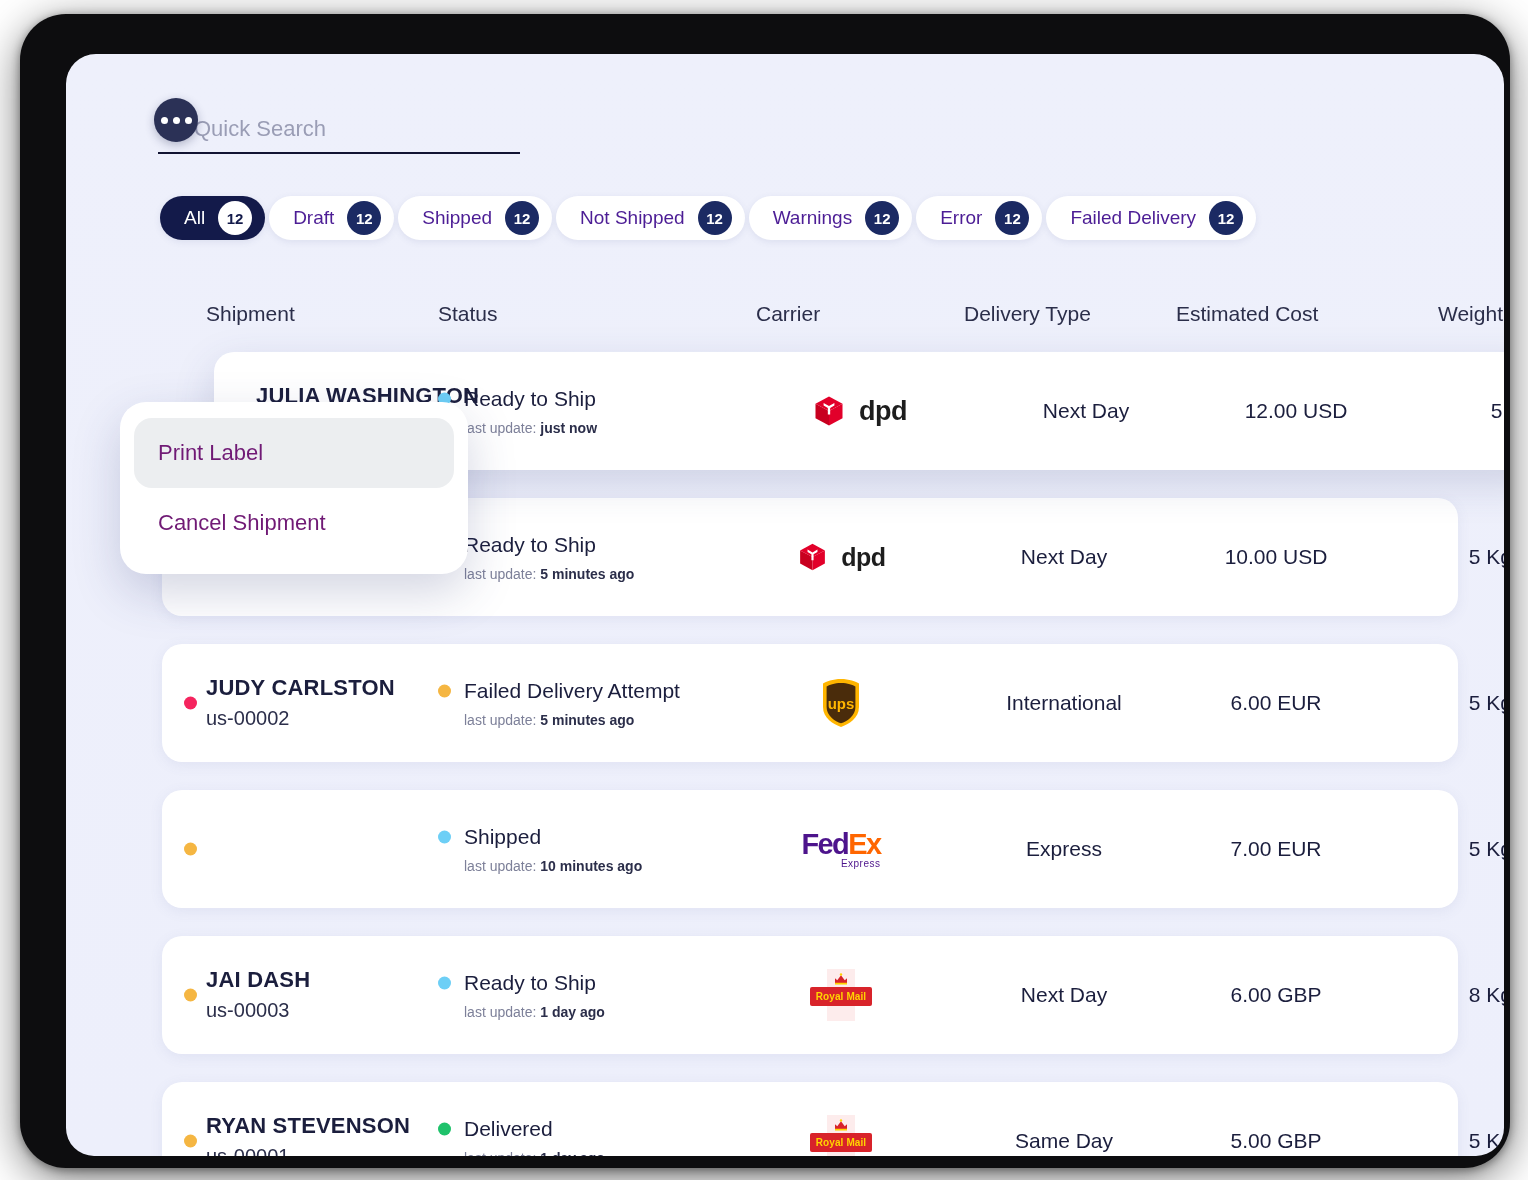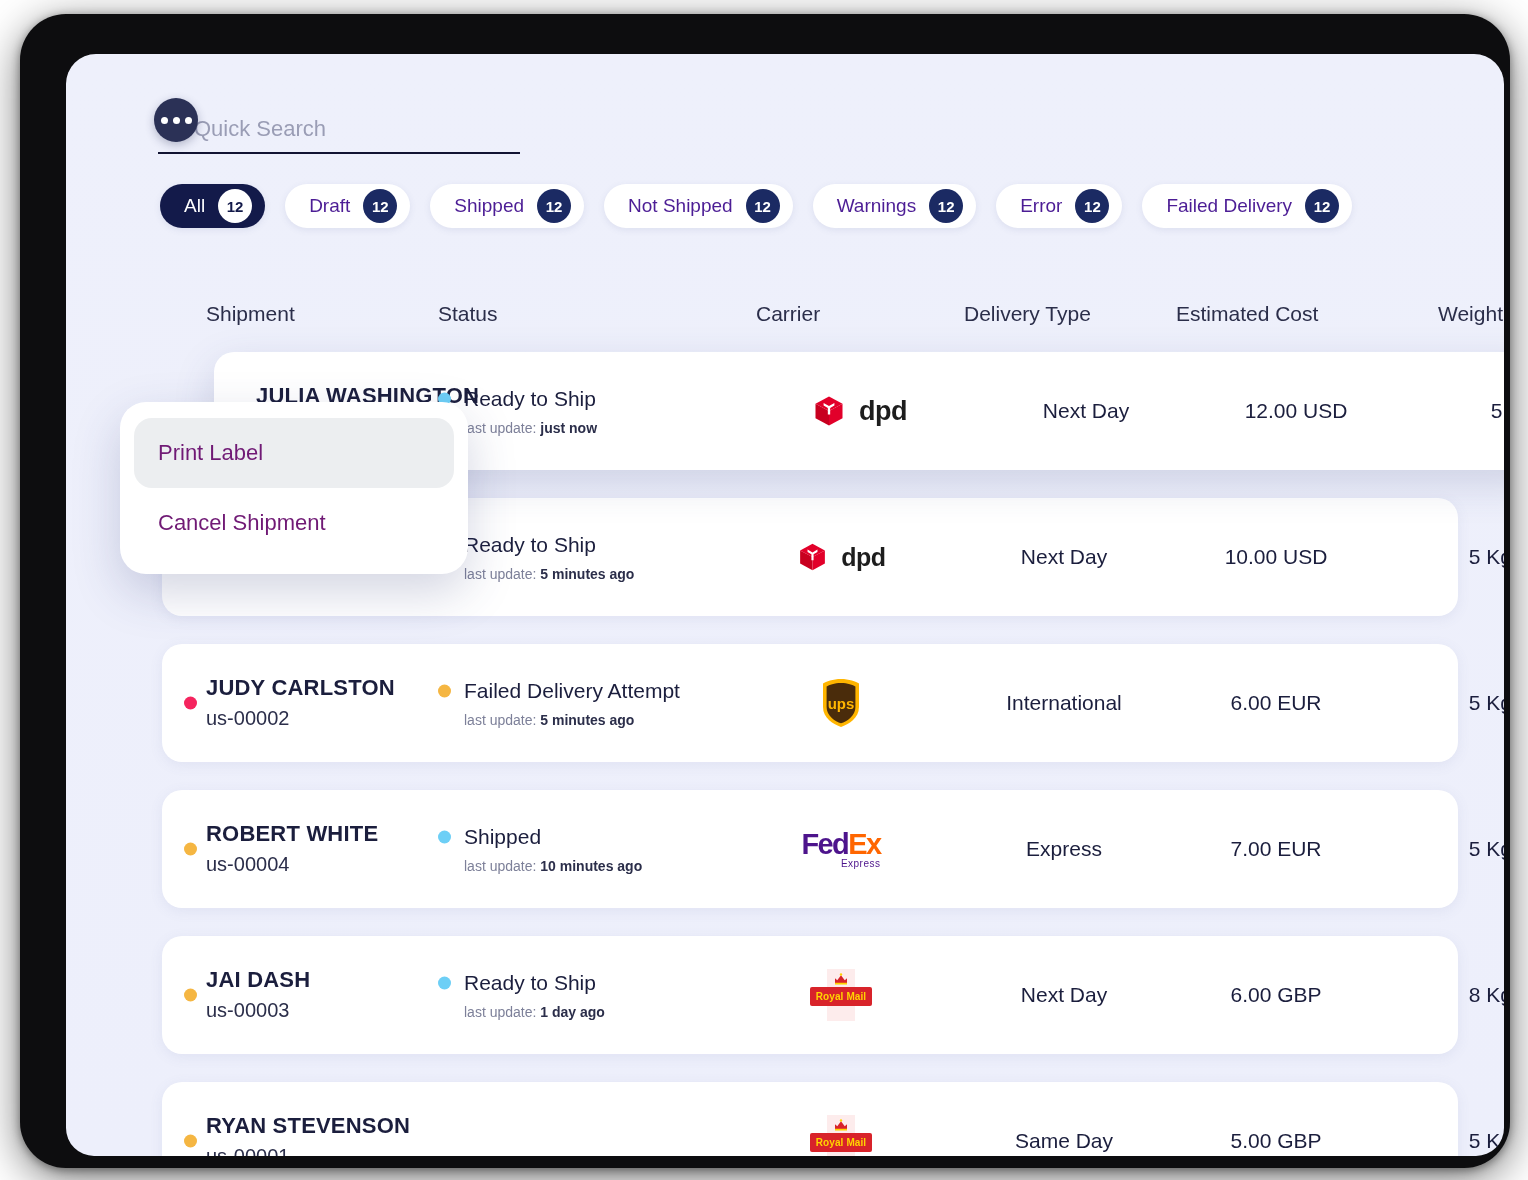--- a/index.html
+++ b/index.html
@@ -49,21 +49,21 @@
   .search-icon { width: 22px; height: 22px; flex: none; color:#121432; }
   .search-input {
     border: 0; outline: 0; background: transparent;
     font-family: "Liberation Sans", sans-serif;
     font-size: 22px; color: #3a3d56; width: 100%;
     padding-bottom: 6px;
   }
   .search-input::placeholder { color: #9a9db5; }
 
   
-  .chips { position: absolute; left: 94px; top: 130px; display: flex; gap: 20px; }
+  .chips { position: absolute; left: 94px; top: 142px; display: flex; gap: 4px; }
   .chip {
     display: flex; align-items: center; gap: 13px;
     height: 44px; padding: 0 13px 0 24px;
     border-radius: 24px;
     background: #ffffff;
     box-shadow: 0 2px 7px rgba(70,80,140,.10);
     cursor: pointer; user-select: none;
   }
   .chip-label { font-size: 19px; color: #4c1d95; white-space: nowrap; }
   .chip-badge {
@@ -335,24 +335,20 @@
             <text x="22" y="32" font-family="Liberation Sans, sans-serif" font-size="15" font-weight="bold" fill="#ffb500" text-anchor="middle">ups</text>
           </svg>
         </div>
         <div class="cell c-type">International</div>
         <div class="cell c-cost">6.00 EUR</div>
         <div class="cell c-weight">5 Kg</div>
       </div>
 
       <div class="row row-normal">
         <div class="cell c-dot dot" style="background:#f5b642"></div>
-        <div class="cell c-name">
-          <div class="ship-name">ROBERT WHITE</div>
-          <div class="ship-id">us-00004</div>
-        </div>
         <div class="cell c-status">
           <div class="status-line">
             <span class="dot" style="background:#6dcff6"></span>
             <span class="status-text">Shipped</span>
           </div>
           <div class="status-sub">
             <span>last update:</span>
             <b>10 minutes ago</b>
           </div>
         </div>
@@ -402,20 +398,30 @@
         <div class="cell c-cost">6.00 GBP</div>
         <div class="cell c-weight">8 Kg</div>
       </div>
 
       <div class="row row-normal">
         <div class="cell c-dot dot" style="background:#f5b642"></div>
         <div class="cell c-name">
           <div class="ship-name">RYAN STEVENSON</div>
           <div class="ship-id">us-00001</div>
         </div>
+        <div class="cell c-status">
+          <div class="status-line">
+            <span class="dot" style="background:#1fc26b"></span>
+            <span class="status-text">Delivered</span>
+          </div>
+          <div class="status-sub">
+            <span>last update:</span>
+            <b>1 day ago</b>
+          </div>
+        </div>
         <div class="cell c-carrier">
           <span class="rm-logo">
             <span class="rm-cross"></span>
             <svg class="rm-crown" viewBox="0 0 20 16">
               <path d="M2 14 L2 7 L5 9.5 L10 3 L15 9.5 L18 7 L18 14 Z" fill="#d8232a"></path>
               <circle cx="10" cy="2" r="1.6" fill="#ffd400"></circle>
               <rect x="2" y="13" width="16" height="2.4" fill="#ffd400"></rect>
             </svg>
             <span class="rm-bar">
               <span>Royal Mail</span>

